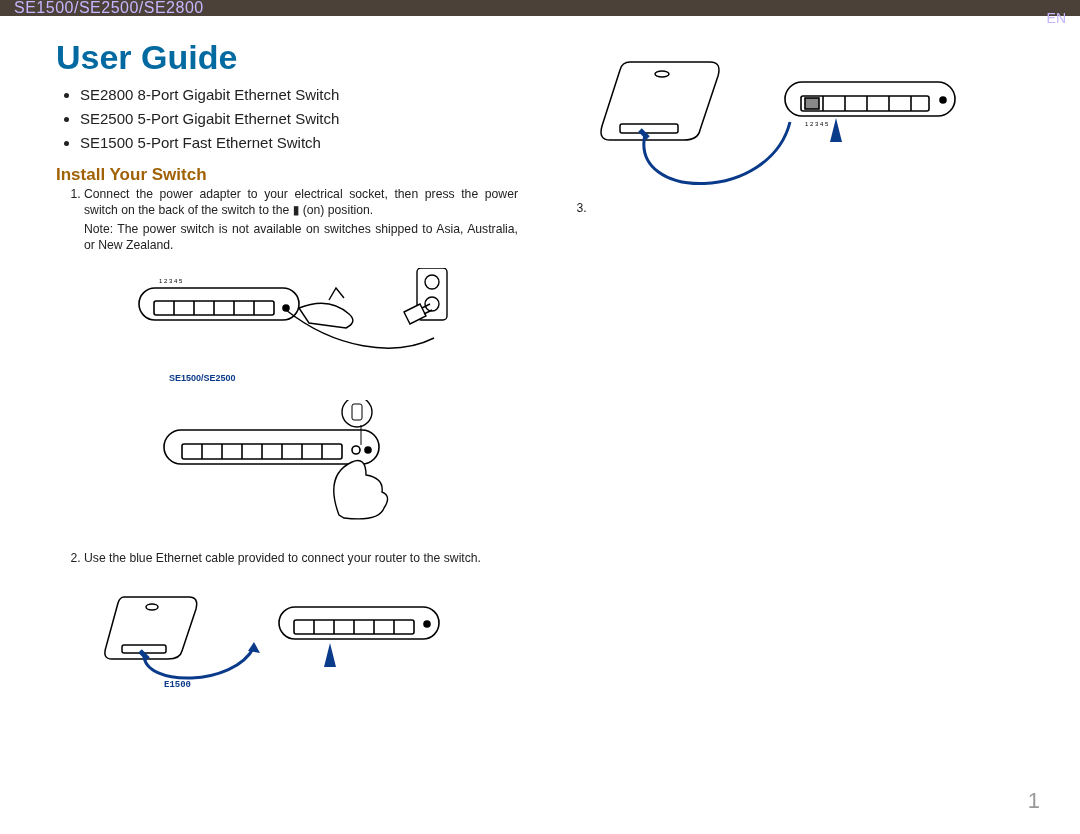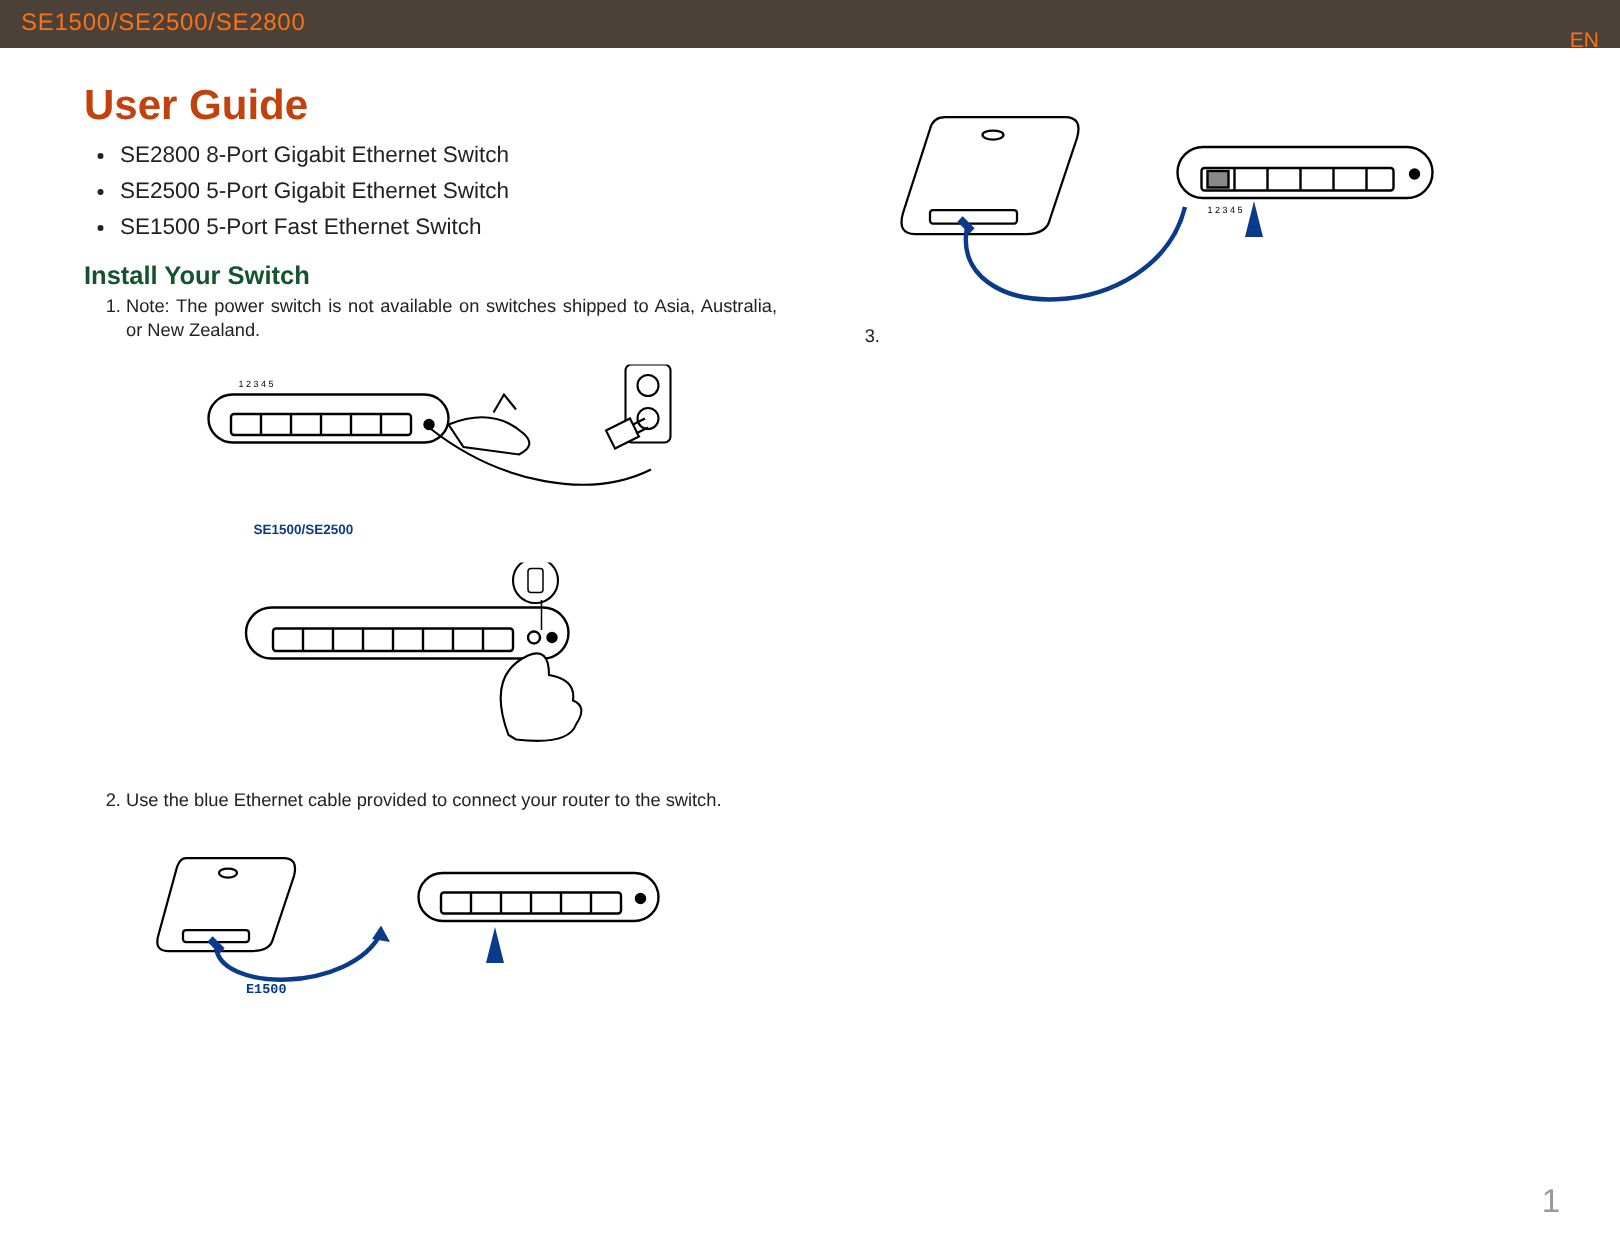--- a/index.html
+++ b/index.html
@@ -7,54 +7,54 @@
     padding: 0;
     font-family: Arial, Helvetica, sans-serif;
     background: #fff;
     width: 1080px;
     height: 834px;
     position: relative;
     color: #222;
   }
   .header-bar {
     background: #4b4138;
-    height: 32px;
-    color: #f97316;
+    height: 16px;
+    color: #c4b5fd;
     display: flex;
     align-items: center;
     justify-content: space-between;
     padding: 0 14px;
   }
   .header-title { font-size: 16px; letter-spacing: .5px; }
   .header-lang  { font-size: 14px; margin-top: 20px; }
   .top-divider { height: 12px; }
 
   .columns {
     display: flex;
     gap: 44px;
     padding: 10px 56px 0 56px;
   }
   .col { width: 470px; }
 
   h1 {
     margin: 0 0 6px 0;
-    font-size: 28px;
-    color: #c2410c;
+    font-size: 34px;
+    color: #0369a1;
     font-weight: 700;
     font-family: "Trebuchet MS", Arial, sans-serif;
   }
   ul.bullets {
     margin: 0 0 10px 24px;
     padding: 0;
   }
   ul.bullets li { font-size: 15px; line-height: 1.6; }
   h2 {
     margin: 6px 0 2px 0;
     font-size: 17px;
-    color: #14532d;
+    color: #a16207;
     font-weight: 600;
     font-family: "Trebuchet MS", Arial, sans-serif;
   }
   ol { margin: 0 0 0 28px; padding: 0; }
   ol li {
     font-size: 12.2px;
     line-height: 1.3;
     text-align: justify;
     margin-bottom: 6px;
   }
@@ -85,20 +85,21 @@
     <h1>User Guide</h1>
     <ul class="bullets">
       <li>SE2800 8-Port Gigabit Ethernet Switch</li>
       <li>SE2500 5-Port Gigabit Ethernet Switch</li>
       <li>SE1500 5-Port Fast Ethernet Switch</li>
     </ul>
     <h2>Install Your Switch</h2>
 
     <ol>
       <li>
+        <span>Connect the power adapter to your electrical socket, then press the power switch on the back of the switch to the ▮ (on) position.</span>
         <div class="note">Note: The power switch is not available on switches shipped to Asia, Australia, or New Zealand.</div>
 
         
         <div class="figure-wrap">
           <svg width="320" height="100">
 
             <g class="switch5">
               <rect x="5" y="20" width="160" height="32" rx="16"></rect>
               <rect x="20" y="33" width="120" height="14" rx="2" fill="#fff"></rect>
               <line x1="40" y1="33" x2="40" y2="47"></line>

